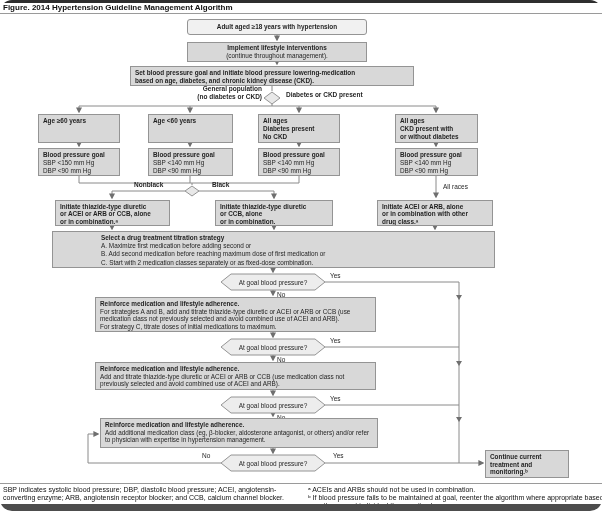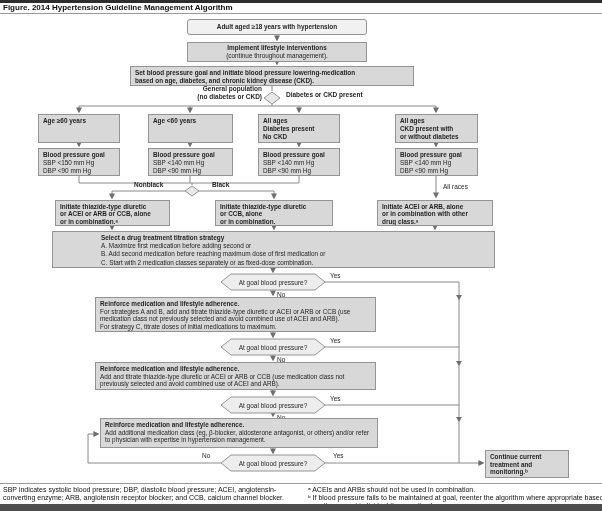--- a/index.html
+++ b/index.html
@@ -1,18 +1,18 @@
 <!DOCTYPE html>
 <html><head>
 <meta charset="utf-8">
 <style>
   html,body{margin:0;padding:0;background:#fff;}
   #stage{
     position:relative;width:602px;height:511px;background:#ffffff;overflow:hidden;
-    font-family:"Liberation Sans","DejaVu Sans",sans-serif;color:#1f1f1f;
+    font-family:"Liberation Sans","DejaVu Sans",sans-serif;color:#1f1f1f;border-radius:12px;
   }
   .rule{position:absolute;left:0;width:602px;}
   #top-rule{top:0;height:3px;background:#2e2e2e;}
   #title-divider{top:13px;height:1px;background:#9a9a9a;}
   #footer-divider{top:483px;height:1px;background:#9a9a9a;}
   #bottom-bar{top:504px;height:7px;background:#4d4d4d;}
   #page-title{position:absolute;left:3px;top:3px;font-size:8px;font-weight:bold;color:#111;}
   svg#flow-canvas{position:absolute;left:0;top:0;}
   .box{
     position:absolute;box-sizing:border-box;background:#d8d8d8;border:1px solid #949494;

